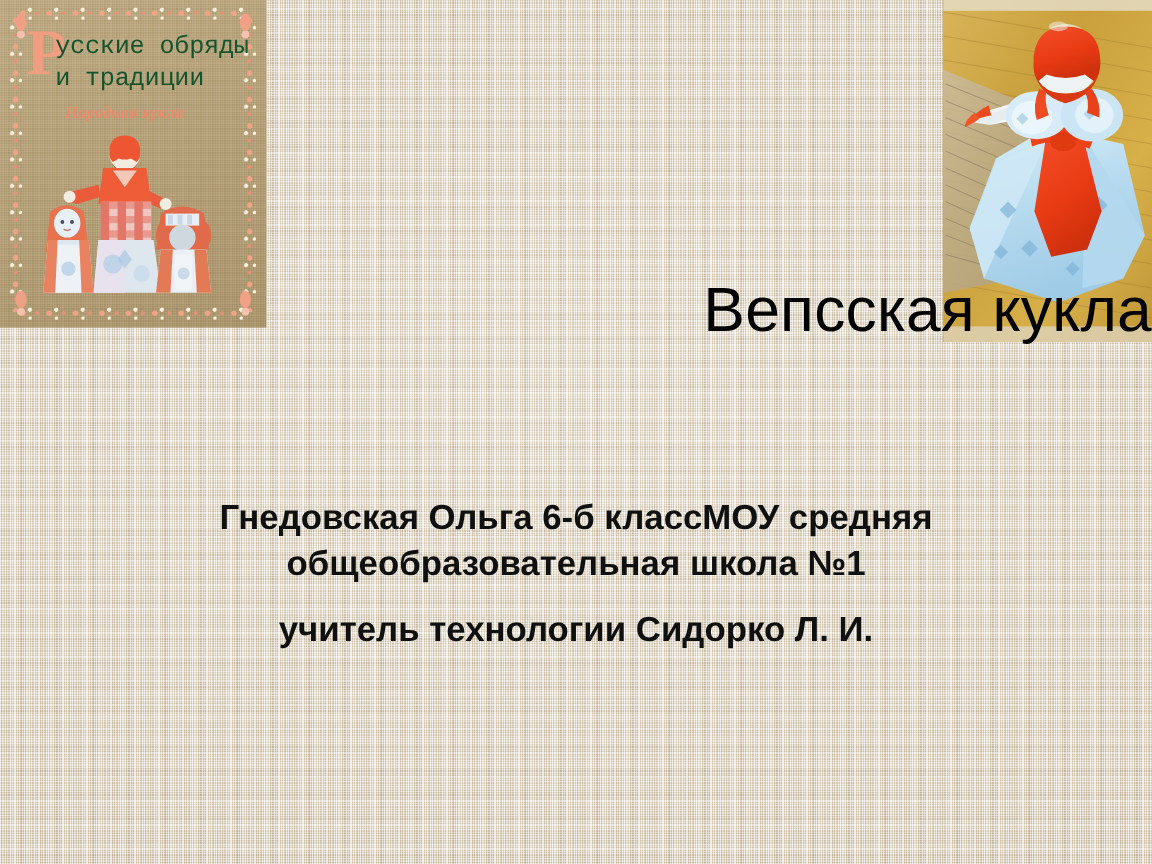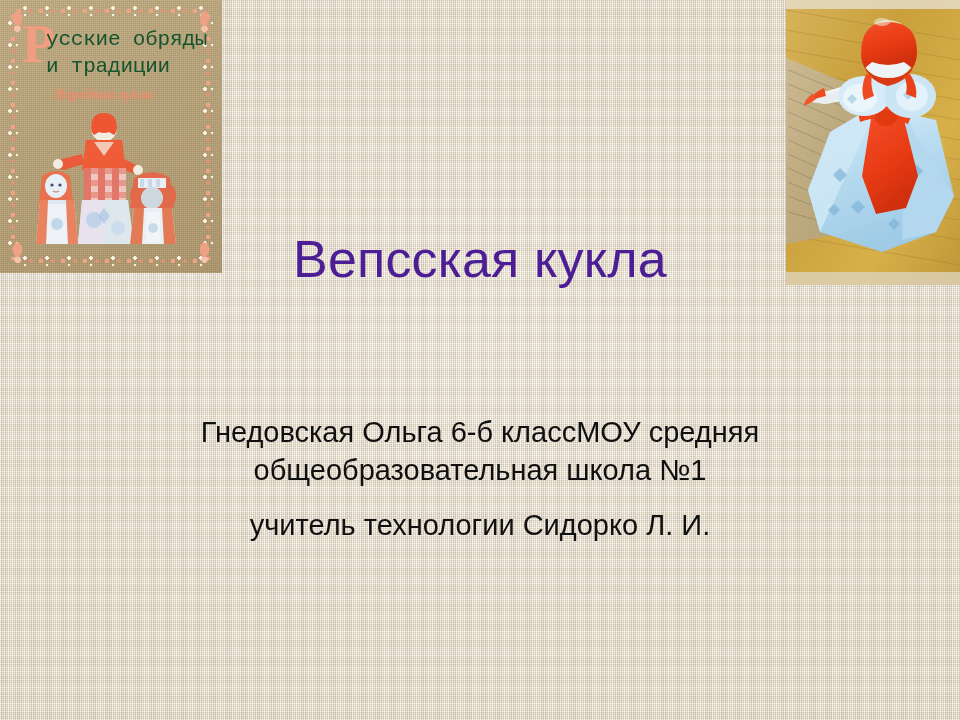--- a/index.html
+++ b/index.html
@@ -60,39 +60,39 @@
       radial-gradient(ellipse 120% 90% at 50% 45%, #ece3d2 0%, #e0d5c0 62%, #d8ccb4 100%);
     pointer-events: none;
   }
 
   
   .title {
     position: absolute;
     left: 0;
     top: 228px;
     width: 960px;
-    text-align: center;
+    text-align: right;
     font-size: 52px;
     line-height: 62px;
-    color: #4c1d95;
+    color: #000000;
     font-weight: 400;
     letter-spacing: 0.2px;
     white-space: nowrap;
   }
 
   
   .subtitle-block {
     position: absolute;
     left: 150px;
     top: 413px;
     width: 660px;
     color: #101010;
     font-size: 29px;
     line-height: 38px;
-    font-weight: 400;
+    font-weight: 700;
   }
   .subtitle-line-1 {
     text-align: center;
     margin: 0 0 14px 0;
   }
   .subtitle-line-2 {
     text-align: center;
     margin: 17px;
   }
 

